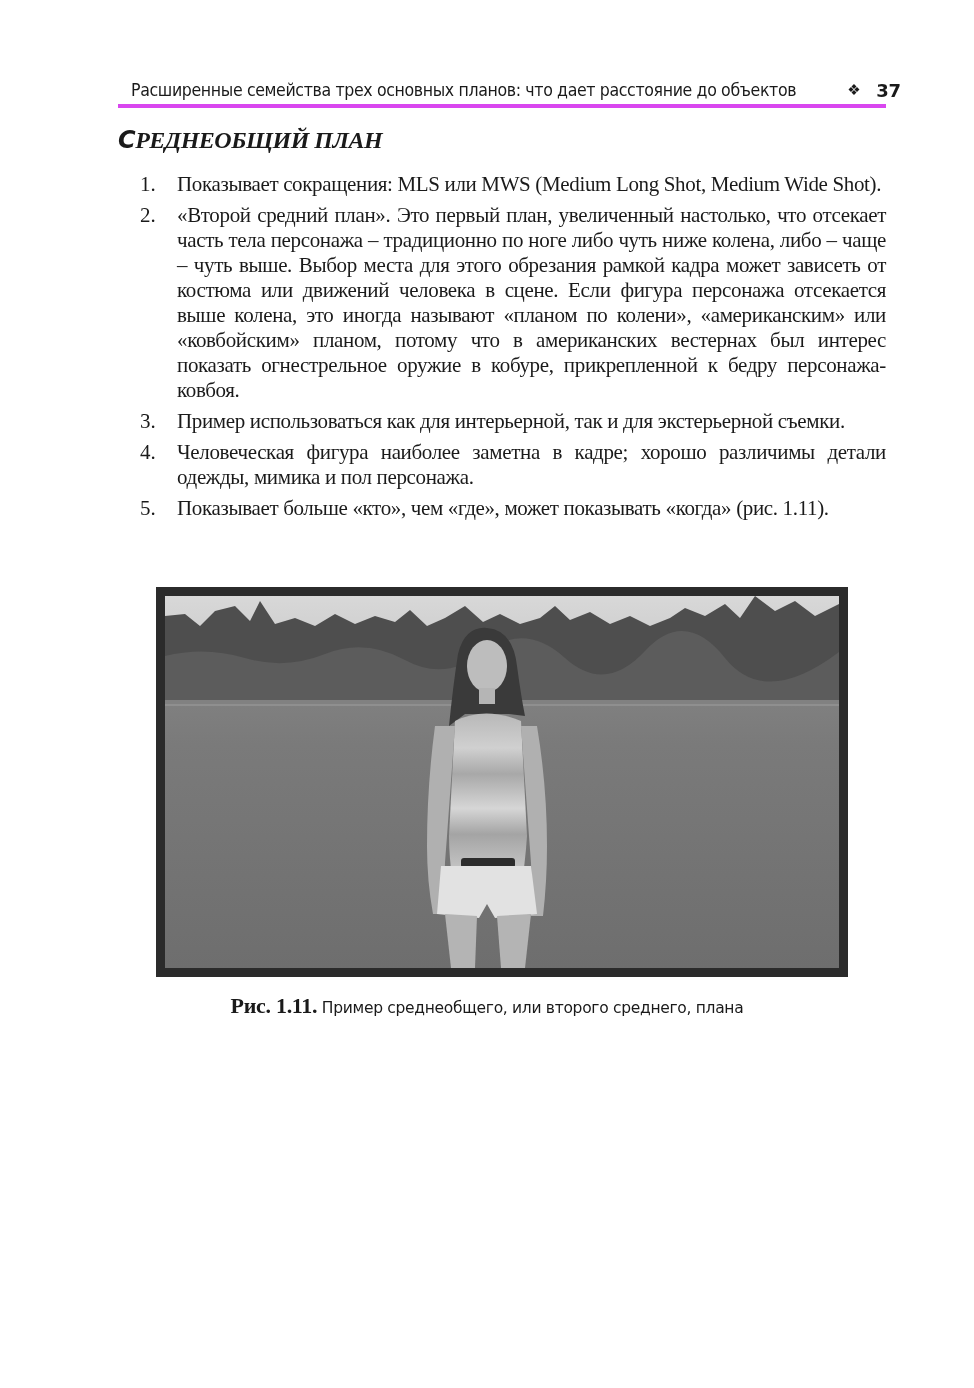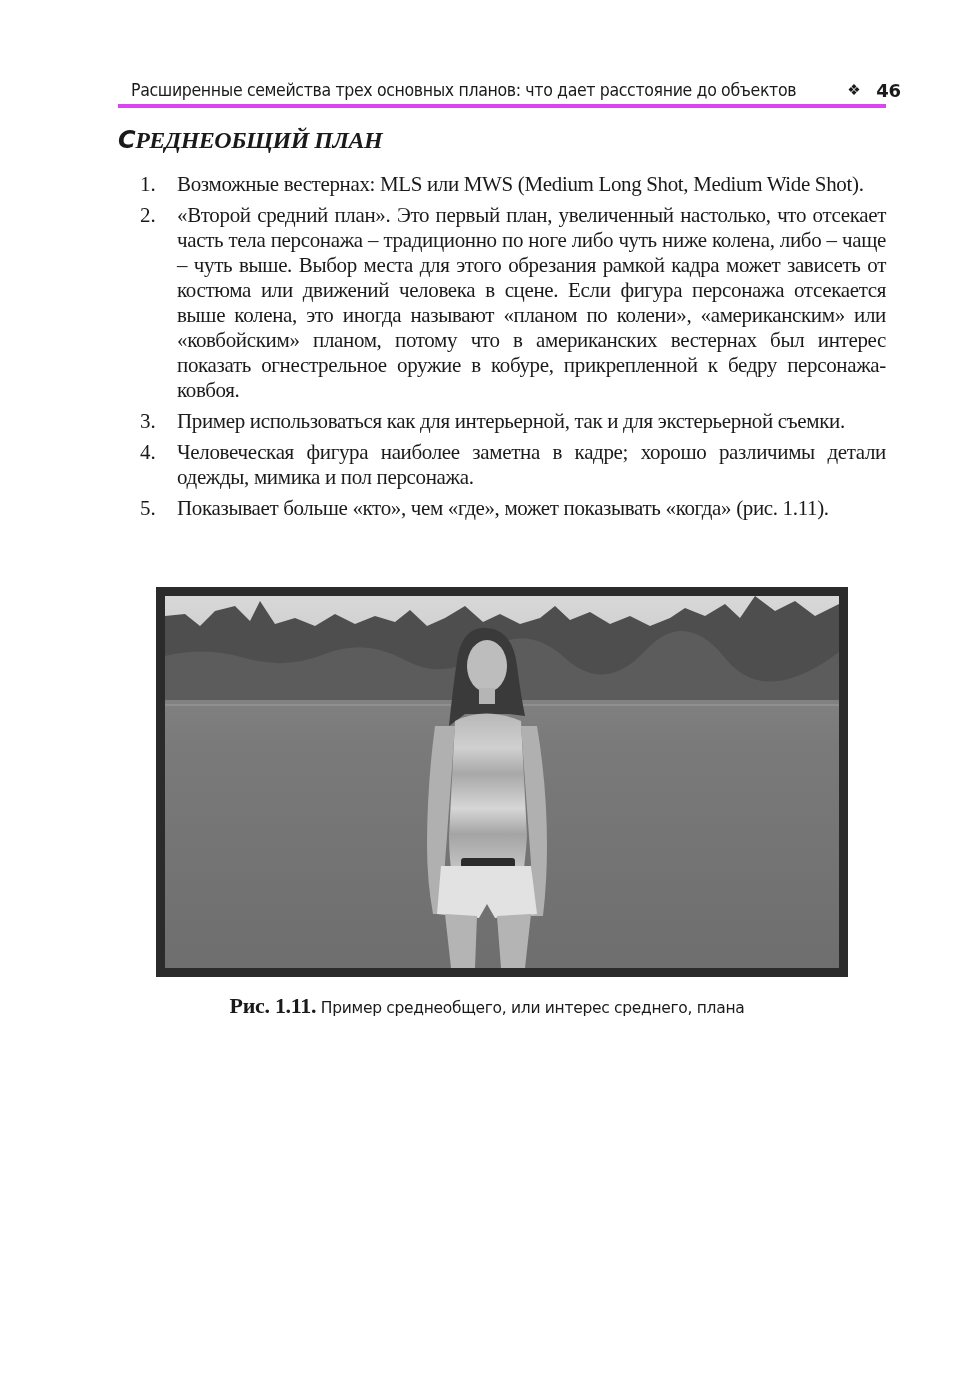--- a/index.html
+++ b/index.html
@@ -47,30 +47,30 @@
   }
   .caption .lbl { font-family: "Liberation Serif", serif; font-weight: bold; font-size: 22px; }
 </style>
 </head>
 <body>
 
 <div class="running-head">
   <span class="title">Расширенные семейства трех основных планов: что дает расстояние до объектов</span>
   <span class="right">
     <span class="ornament">❖</span>
-    <span class="pageno">46</span>
+    <span class="pageno">37</span>
   </span>
 </div>
 
 <div class="section-title"><span class="cap">С</span><span class="sc">РЕДНЕОБЩИЙ ПЛАН</span></div>
 
 <ol class="list">
   <li>
       <span class="num">1.</span>
-      <span class="txt">Возможные вестернах: MLS или MWS (Medium Long Shot, Medium Wide Shot).</span>
+      <span class="txt">Показывает сокращения: MLS или MWS (Medium Long Shot, Medium Wide Shot).</span>
     </li>
   <li>
       <span class="num">2.</span>
       <span class="txt">«Второй средний план». Это первый план, увеличенный настолько, что отсекает часть тела персонажа – традиционно по ноге либо чуть ниже колена, либо – чаще – чуть выше. Выбор места для этого обрезания рамкой кадра может зависеть от костюма или движений человека в сцене. Если фигура персонажа отсекается выше колена, это иногда называют «планом по колени», «американским» или «ковбойским» планом, потому что в американских вестернах был интерес показать огнестрельное оружие в кобуре, прикрепленной к бедру персонажа-ковбоя.</span>
     </li>
   <li>
       <span class="num">3.</span>
       <span class="txt">Пример использоваться как для интерьерной, так и для экстерьерной съемки.</span>
     </li>
   <li>
@@ -121,13 +121,13 @@
         <path d="M372,130 Q382,190 382,250 Q382,285 378,320 L366,320 Q368,280 364,240 L356,130 Z" fill="#b0b0b0"></path>
         <rect x="296" y="262" width="54" height="10" rx="3" fill="#2c2c2c"></rect>
         <path d="M276,270 L366,270 L372,318 L330,322 L322,308 L314,322 L272,318 Z" fill="#e2e2e2"></path>
         <path d="M280,318 L312,320 L310,372 L286,372 Z" fill="#b4b4b4"></path>
         <path d="M332,320 L366,318 L360,372 L336,372 Z" fill="#b4b4b4"></path>
       </g>
     </svg>
   </div>
 </div>
 
-<div class="caption"><span class="lbl">Рис. 1.11.</span><span> Пример среднеобщего, или интерес среднего, плана</span></div>
+<div class="caption"><span class="lbl">Рис. 1.11.</span><span> Пример среднеобщего, или второго среднего, плана</span></div>
 
 </body></html>

